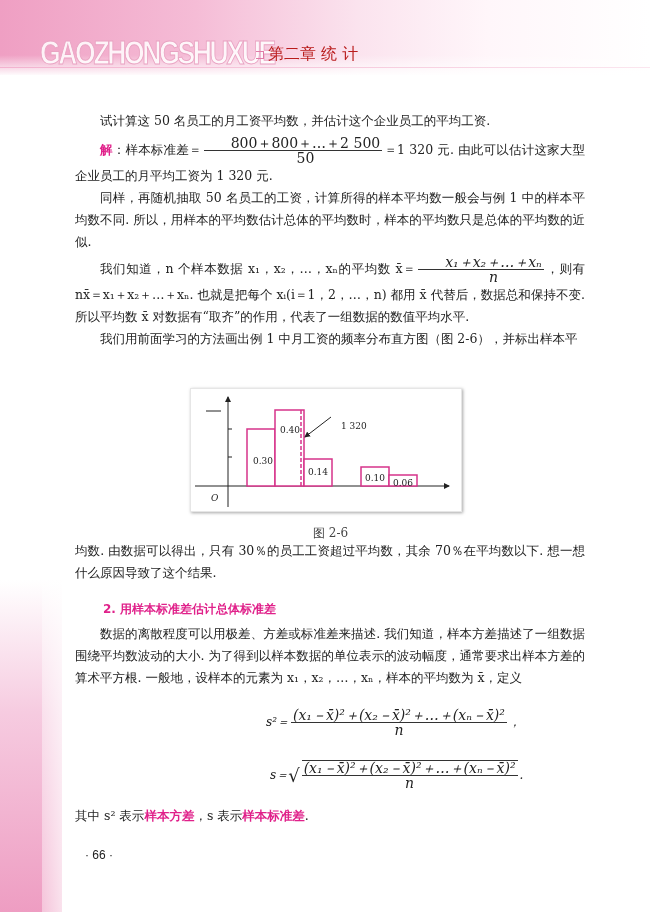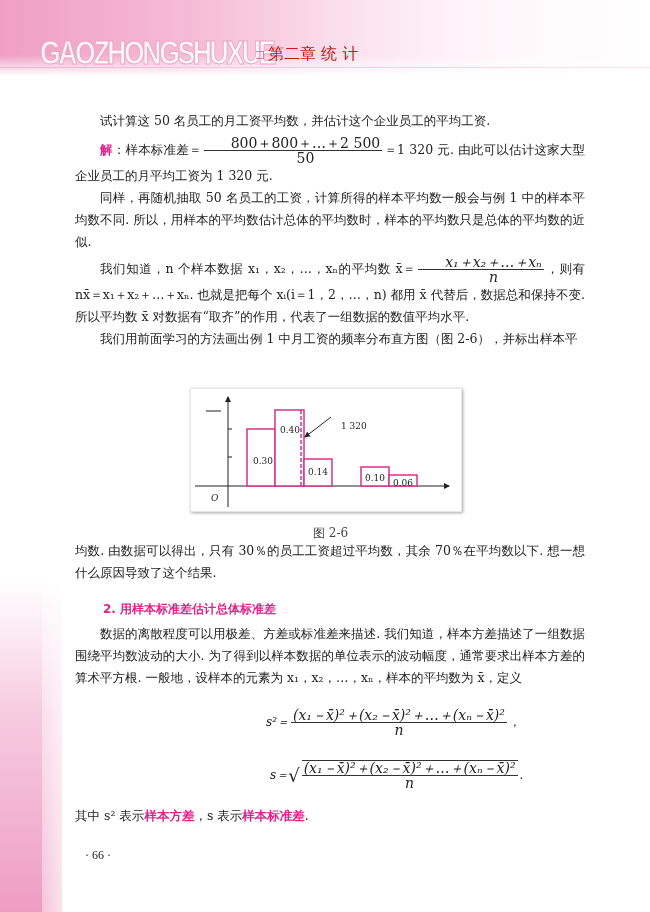--- a/index.html
+++ b/index.html
@@ -54,21 +54,21 @@
   .chart-box {
     position:absolute; left:190px; top:388px; width:270px; height:122px;
     background:#fff; box-shadow: 1px 1px 3px rgba(0,0,0,0.35); border:1px solid #e6e6e6;
   }
   .caption { position:absolute; left:313px; top:525px; font-size:12px; color:#444; }
   .section-title {
     position:absolute; left:103px; top:601px; font-size:12px; color:#e0218a;
     font-family:"DejaVu Sans", sans-serif; font-weight:bold;
   }
   .formula { position:absolute; font-size:12px; font-style:italic;margin-left:34px; }
-  .page-num { position:absolute; left:85px; top:848px; font-size:12px; font-family:Liberation Serif, serif; }
+  .page-num { position:absolute; left:85px; top:848px; font-size:12px; font-family:Liberation Sans, sans-serif; }
 </style>
 </head>
 <body>
 
 <div class="header-band"></div>
 <div class="header-line"></div>
 <div class="logo">GAOZHONGSHUXUE</div>
 <div class="chapter">
   <span class="sq"></span><span>第二章  统  计</span>
 </div>

